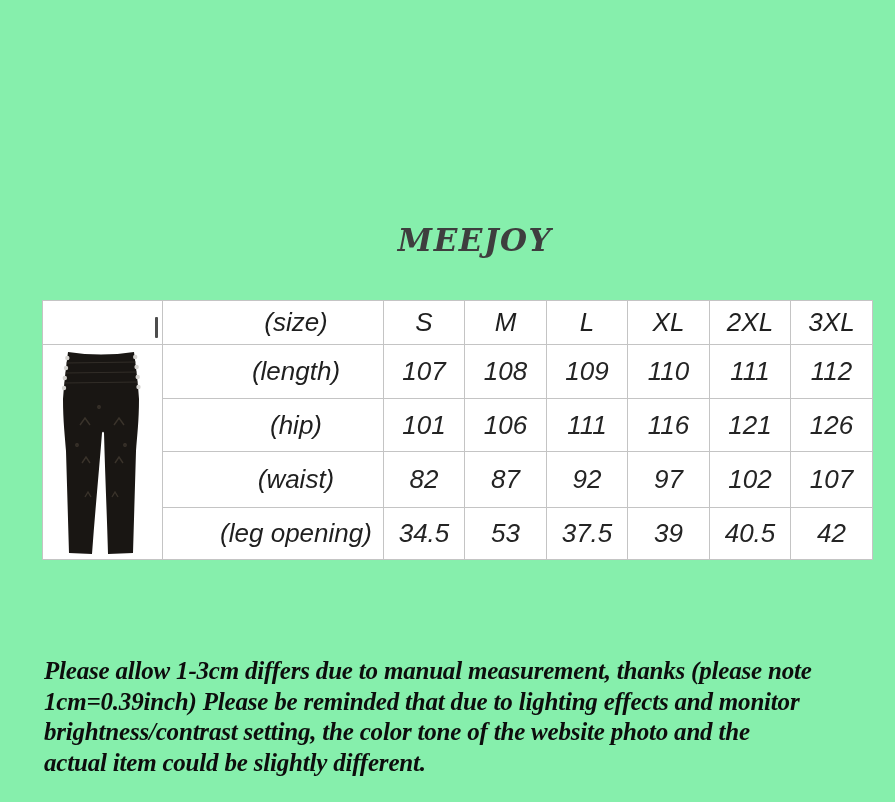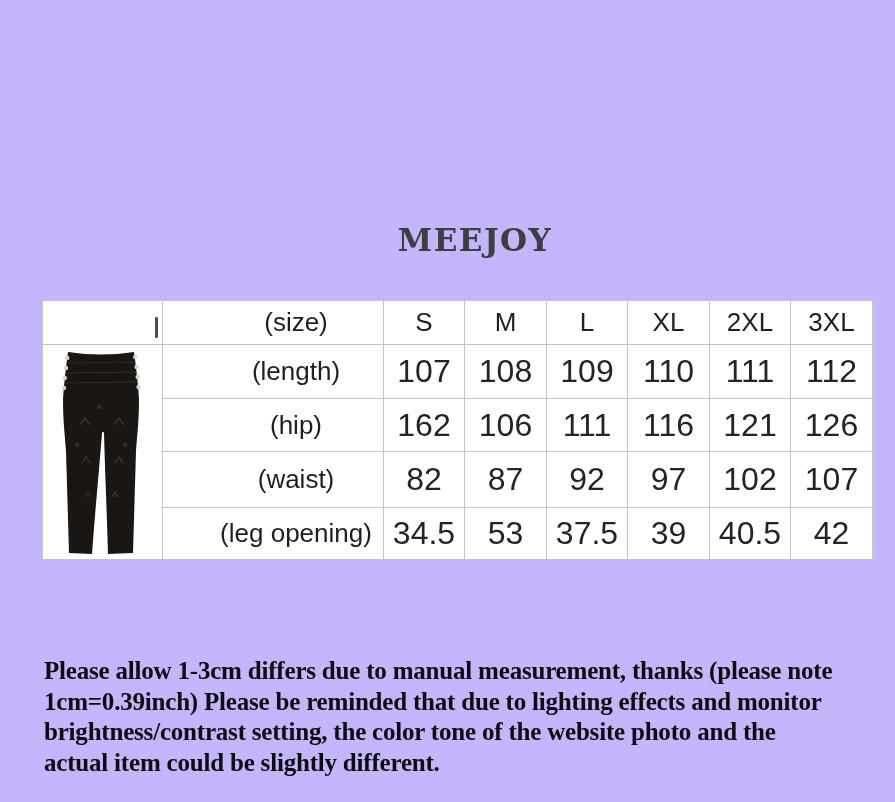--- a/index.html
+++ b/index.html
@@ -4,22 +4,23 @@
 <style>
   html, body {
     margin: 0;
     padding: 0;
     background: #ffffff;
   }
   .canvas {
     position: relative;
     width: 895px;
     height: 802px;
-    background: #c4b5fd;
+    background: #86efac;
     overflow: hidden;
+    font-style: italic;
   }
 
   
   .brand-title {
     position: absolute;
     left: 0;
     top: 222px;
     width: 895px;
     text-align: center;
     padding-left: 55px;
@@ -65,21 +66,21 @@
   .size-table tr.row-hip    { height: 53px; padding-left: 28px; }
   .size-table tr.row-waist  { height: 56px; }
   .size-table tr.row-leg    { height: 52px; }
 
   .size-table td.label-cell {
     font-size: 26px;
     color: #1f1f1f;
     padding-left: 46px;
   }
   .size-table td.value-cell {
-    font-size: 32px;
+    font-size: 26px;
     color: #242424;
   }
   .size-table td.hdr-cell {
     font-size: 26px;
     color: #1f1f1f;
   }
   .size-table td.image-cell {
     background: #ffffff;
     position: relative;
   }
@@ -153,21 +154,21 @@
         <td class="label-cell">(length)</td>
         <td class="value-cell">107</td>
         <td class="value-cell">108</td>
         <td class="value-cell">109</td>
         <td class="value-cell">110</td>
         <td class="value-cell">111</td>
         <td class="value-cell">112</td>
       </tr>
       <tr class="row-hip">
         <td class="label-cell">(hip)</td>
-        <td class="value-cell">162</td>
+        <td class="value-cell">101</td>
         <td class="value-cell">106</td>
         <td class="value-cell">111</td>
         <td class="value-cell">116</td>
         <td class="value-cell">121</td>
         <td class="value-cell">126</td>
       </tr>
       <tr class="row-waist">
         <td class="label-cell">(waist)</td>
         <td class="value-cell">82</td>
         <td class="value-cell">87</td>

